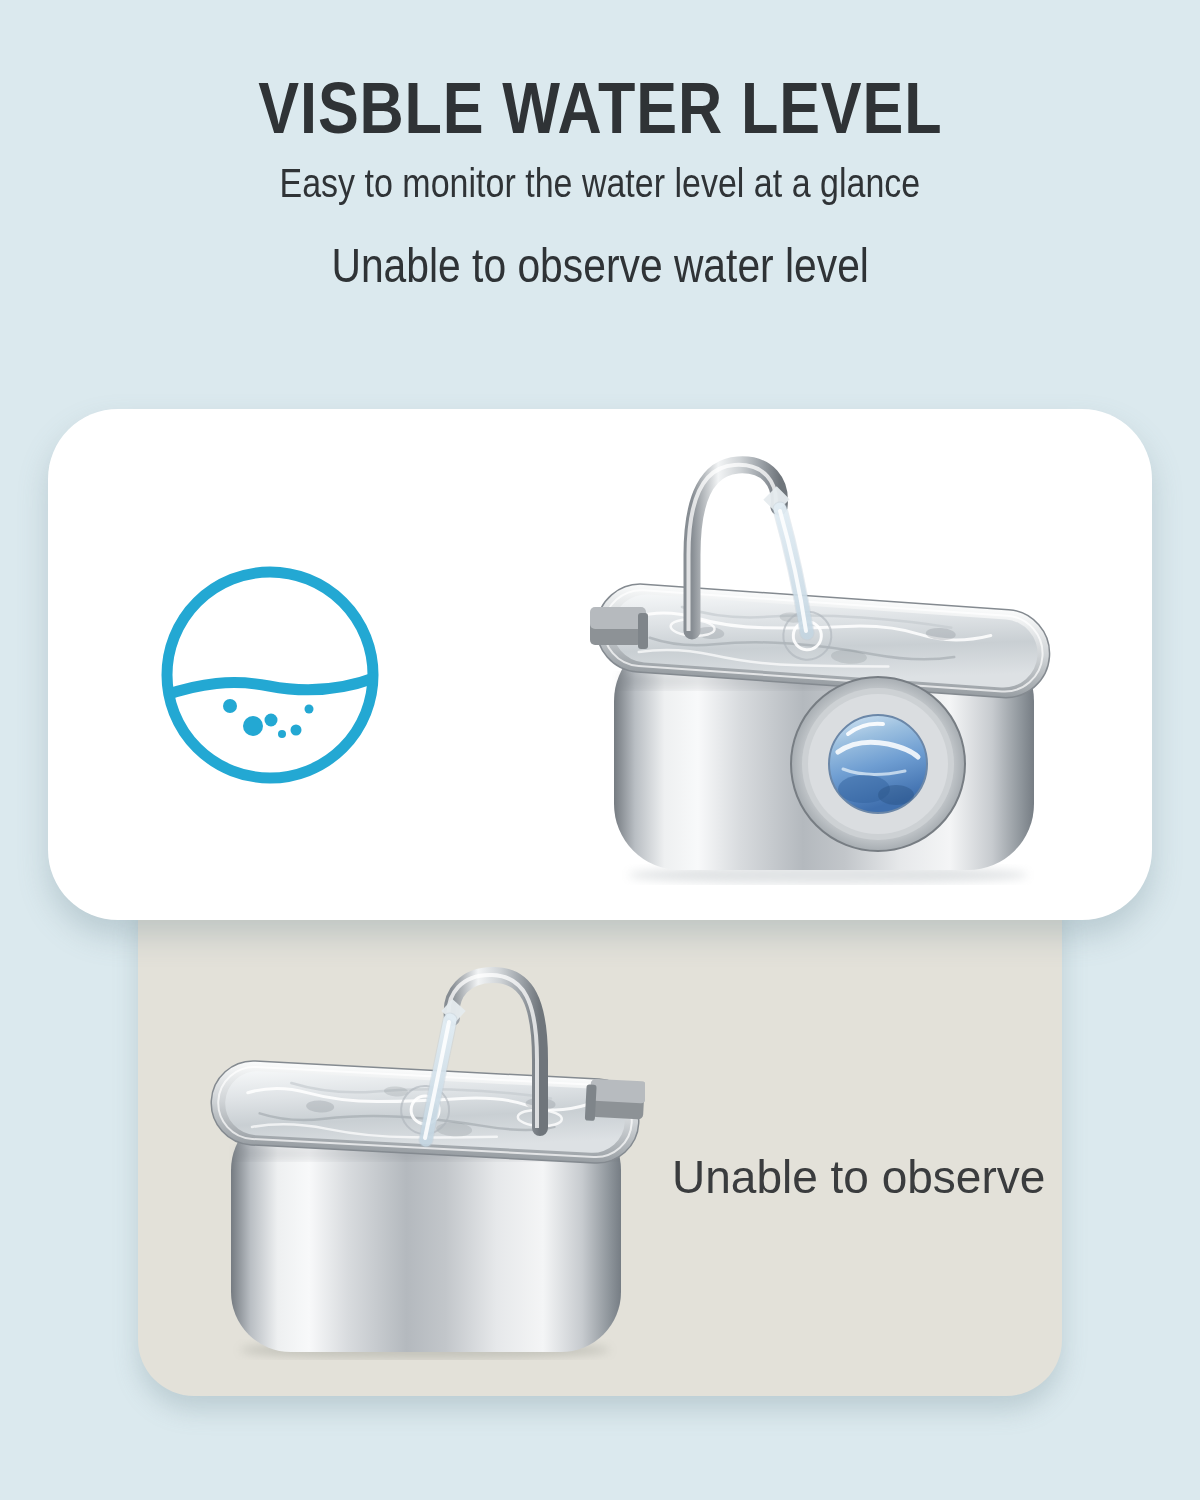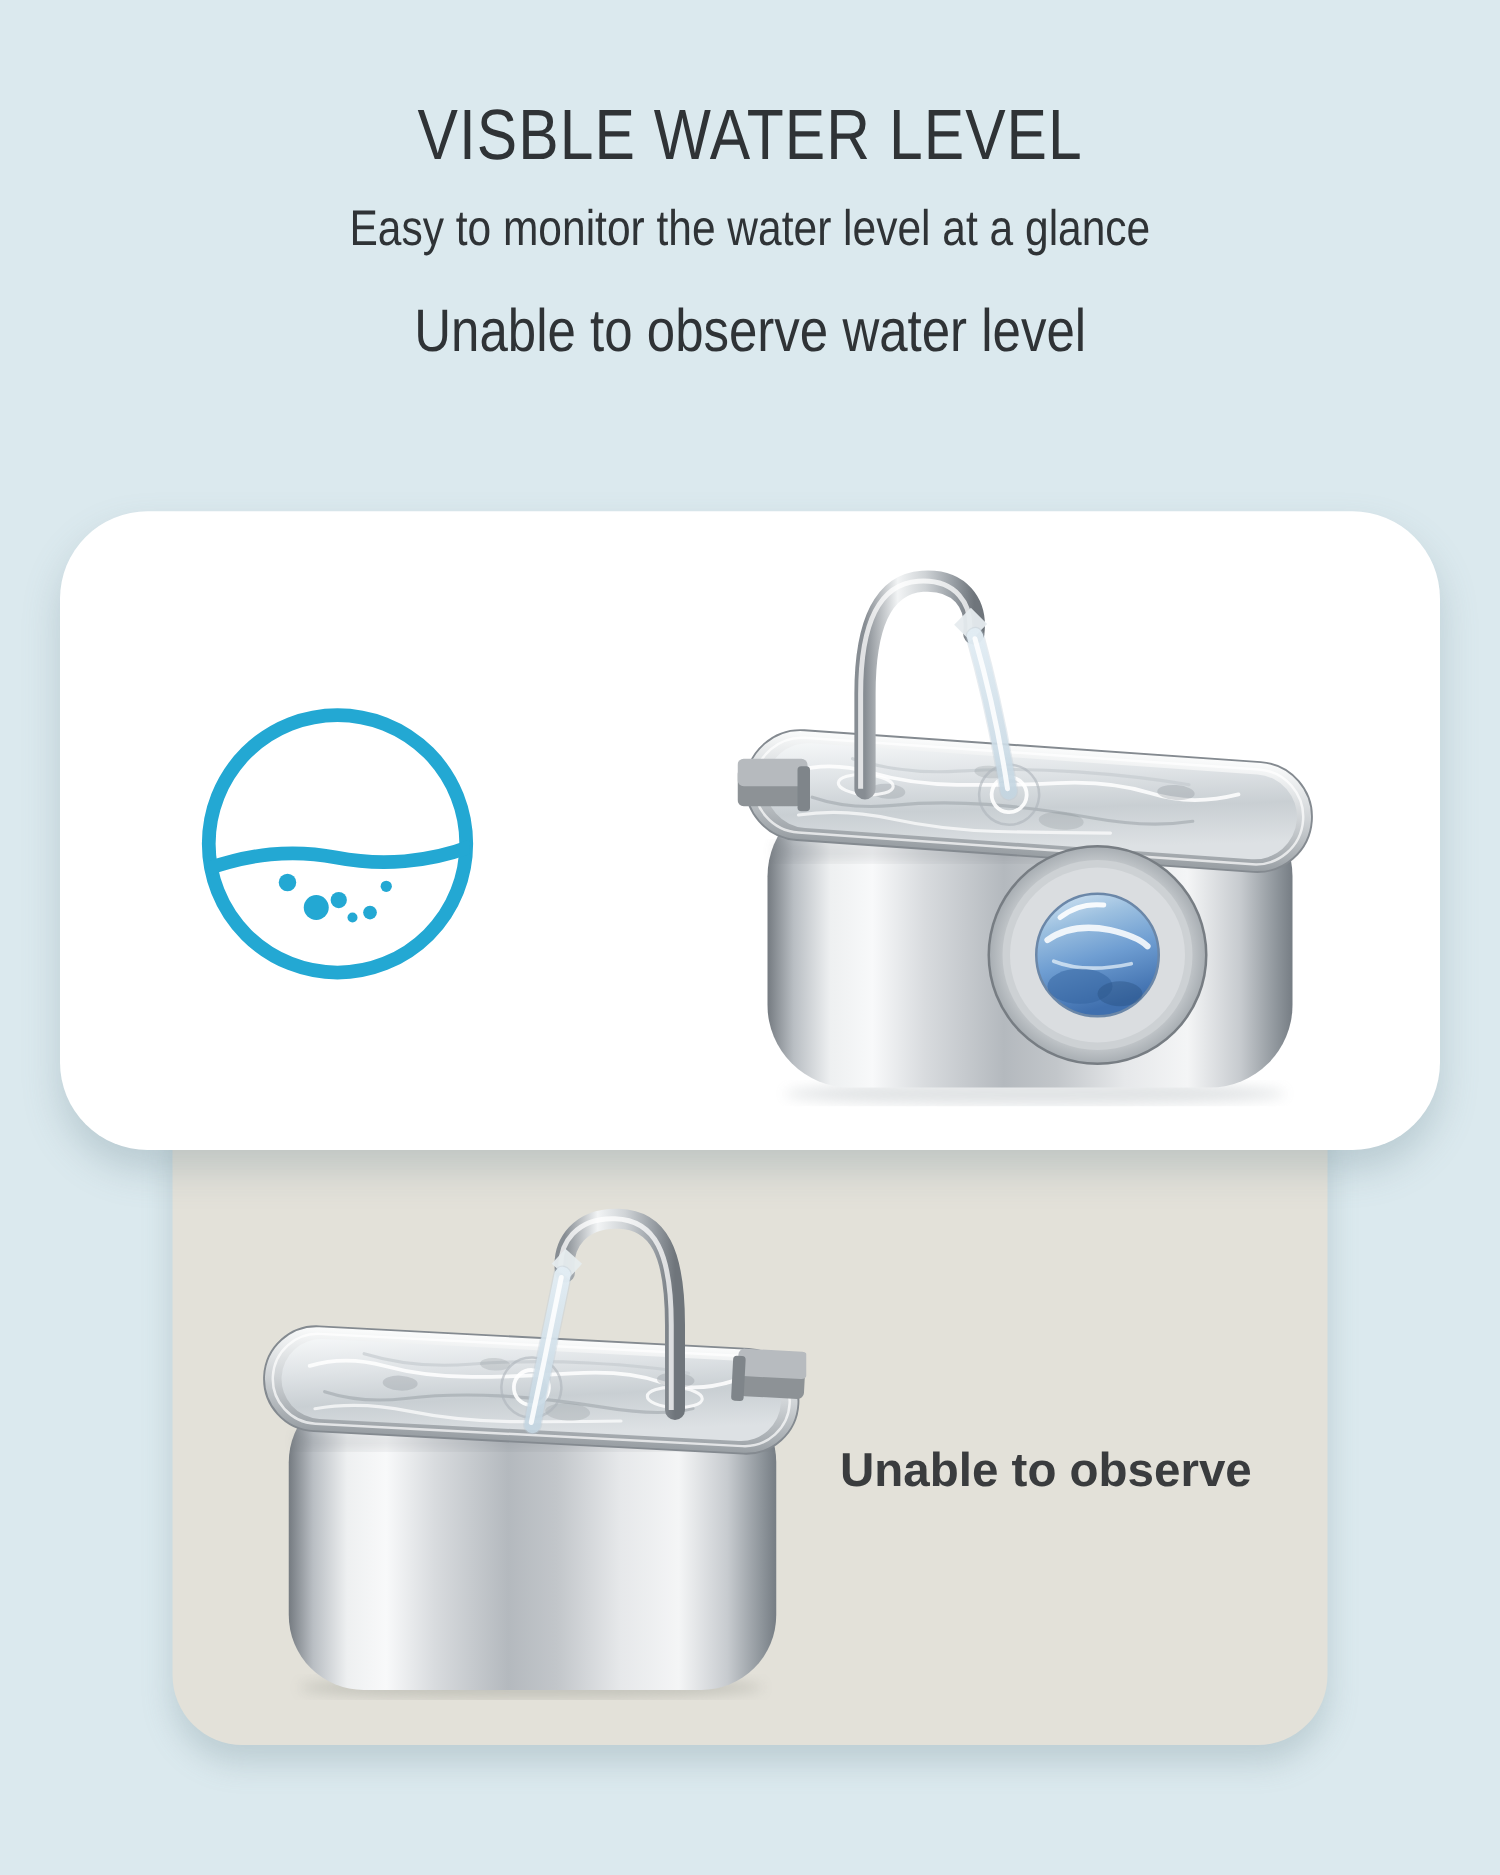--- a/index.html
+++ b/index.html
@@ -3,38 +3,38 @@
 <meta charset="utf-8">
 <style>
   html,body{margin:0;padding:0;}
   body{
     width:1200px;height:1500px;position:relative;overflow:hidden;
     background:#dbe9ee;
     font-family:"Liberation Sans", sans-serif;
   }
   .hdr{position:absolute;left:0;width:1200px;text-align:center;color:#2f3336;white-space:nowrap;}
   .hdr .tx{display:inline-block;transform:scaleX(.85);transform-origin:center;}
-  .title{top:70px;font-size:57px;font-weight:normal;line-height:76px;letter-spacing:1px;}
+  .title{top:70px;font-size:72px;font-weight:bold;line-height:76px;letter-spacing:1px;}
   .sub1{top:158px;font-size:40px;line-height:50px;}
   .sub2{top:221px;font-size:48px;line-height:50px;margin-top:20px;}
   .card{position:absolute;}
   .card-white{
     left:48px;top:409px;width:1104px;height:511px;border-radius:70px;
     background:#ffffff;z-index:2;
     box-shadow:0 16px 30px rgba(110,135,145,.30);
   }
   .card-beige{
     left:138px;top:858px;width:924px;height:538px;border-radius:56px;
     background:#e3e1d9;z-index:1;
     box-shadow:0 14px 24px rgba(110,135,145,.28);
   }
   .abs{position:absolute;}
   .caption{
     position:absolute;left:534px;top:298px;
-    font-size:38px;font-weight:bold;line-height:42px;color:#3a3c3e;
+    font-size:46px;font-weight:normal;line-height:42px;color:#3a3c3e;
   }
 </style>
 </head>
 <body>
 
 <div class="hdr title"><span class="tx">VISBLE WATER LEVEL</span></div>
 <div class="hdr sub1"><span class="tx">Easy to monitor the water level at a glance</span></div>
 <div class="hdr sub2"><span class="tx">Unable to observe water level</span></div>
 
 <div class="card card-white">

